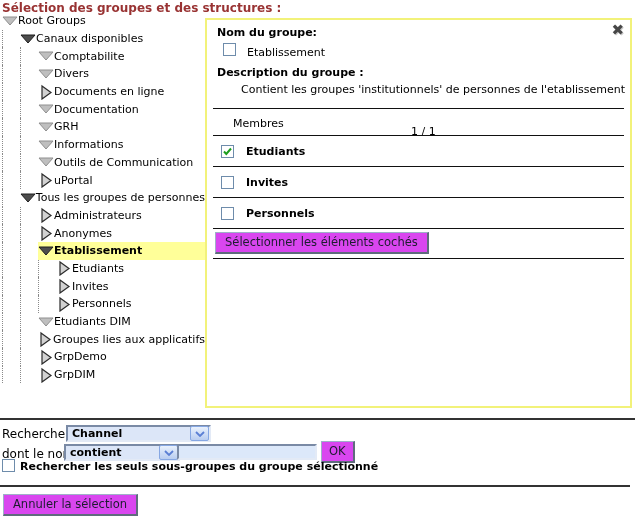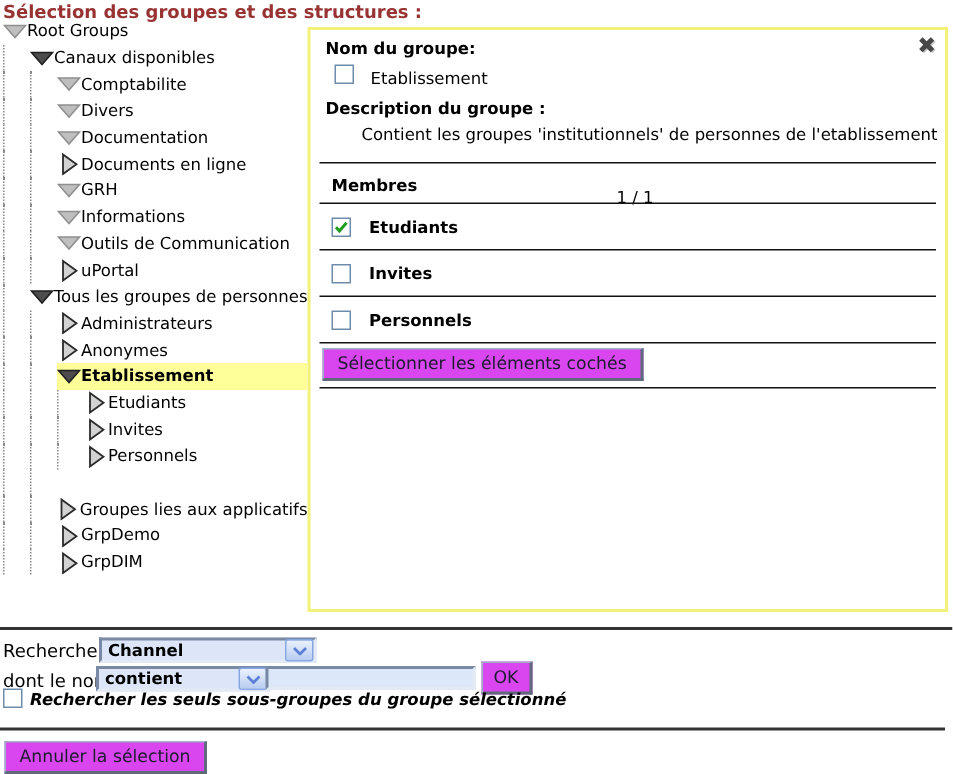--- a/index.html
+++ b/index.html
@@ -23,21 +23,21 @@
   .panel .close{position:absolute;top:3px;right:6px;font-size:15px;color:#474747;
                 text-shadow:1px 1px 0 #c9c9c9;cursor:default;line-height:15px;}
   .p-abs{position:absolute;white-space:nowrap;}
   .bold{font-weight:bold;}
   .p-name-label{top:6px;left:10px;}
   .p-name-cb{top:23px;left:16px;}
   .p-name-val{top:26px;left:40px;}
   .p-desc-label{top:46px;left:10px;}
   .p-desc-text{top:63px;left:34px;}
   .members-header{position:absolute;top:88px;left:6px;right:6px;height:26px;border-top:1px solid #111;}
-  .members-header .m-label{position:absolute;left:8px;top:8px;font-weight:bold;}
+  .members-header .m-label{position:absolute;left:20px;top:8px;font-weight:normal;}
   .members-header .m-count{position:absolute;left:198px;top:16px;}
   .members-list{position:absolute;top:115px;left:6px;right:6px;}
   .member-row{border-top:1px solid #111;height:30px;display:flex;align-items:center;}
   .member-row .cb{margin-left:8px;}
   .member-row .member-label{margin-left:12px;font-weight:bold;}
   .button-row{border-top:1px solid #111;border-bottom:1px solid #111;padding:3px 0 4px 2px;}
 
   
   .cb{width:13px;height:13px;box-sizing:border-box;background:#fff;border:1px solid #6e8cab;
       display:inline-flex;align-items:center;justify-content:center;flex:0 0 13px;}
@@ -51,21 +51,21 @@
   .xp-select .sel-arrow{width:17px;height:13px;margin:0;display:flex;align-items:center;justify-content:center;
              background:linear-gradient(#e9f1fd,#b9cdf0);border:1px solid #86a7e3;border-radius:2px;}
   .xp-input{position:absolute;box-sizing:border-box;background:#dce8fa;border:2px solid;
             border-color:#7a8aa5 #e3eaf6 #e3eaf6 #7a8aa5;font-size:11px;padding:0 3px;
             font-family:"DejaVu Sans","Liberation Sans",sans-serif;}
 
   
   .hr-full{position:absolute;left:0;border-top:2px solid #333;}
   .s-label{position:absolute;font-size:12px;white-space:nowrap;}
   .sub-cb{position:absolute;left:2px;top:459px;}
-  .sub-label{position:absolute;left:20px;top:460px;font-weight:bold;font-style:italic;font-size:11px;white-space:nowrap;}
+  .sub-label{position:absolute;left:20px;top:460px;font-weight:bold;font-size:11px;white-space:nowrap;}
   .cancel-btn{position:absolute;left:3px;top:494px;}
   .ok-btn{position:absolute;left:321px;top:441px;padding:2px 7px 3px 7px;}
 </style>
 </head>
 <body>
 
 <div id="app">
 
   <div class="page-title">Sélection des groupes et des structures :</div>
 
@@ -105,40 +105,40 @@
               <polygon points="1,4 15,4 8,12" fill="#bfbfbf" stroke="#8f8f8f" stroke-width="1"></polygon>
             </svg></span>
           <span class="tree-label">Divers</span>
         </span>
       </div>
       <div class="tree-row">
         <span class="guide"></span>
         <span class="guide"></span>
         <span class="row-content">
           <span class="tree-icon"><svg width="16" height="16" viewBox="0 0 16 16">
+              <polygon points="4,2 13,8.5 4,15" fill="#d2d2d2" stroke="#2a2a2a" stroke-width="1.2"></polygon>
+            </svg></span>
+          <span class="tree-label">Documents en ligne</span>
+        </span>
+      </div>
+      <div class="tree-row">
+        <span class="guide"></span>
+        <span class="guide"></span>
+        <span class="row-content">
+          <span class="tree-icon"><svg width="16" height="16" viewBox="0 0 16 16">
               <polygon points="1,4 15,4 8,12" fill="#bfbfbf" stroke="#8f8f8f" stroke-width="1"></polygon>
             </svg></span>
           <span class="tree-label">Documentation</span>
         </span>
       </div>
       <div class="tree-row">
         <span class="guide"></span>
         <span class="guide"></span>
         <span class="row-content">
           <span class="tree-icon"><svg width="16" height="16" viewBox="0 0 16 16">
-              <polygon points="4,2 13,8.5 4,15" fill="#d2d2d2" stroke="#2a2a2a" stroke-width="1.2"></polygon>
-            </svg></span>
-          <span class="tree-label">Documents en ligne</span>
-        </span>
-      </div>
-      <div class="tree-row">
-        <span class="guide"></span>
-        <span class="guide"></span>
-        <span class="row-content">
-          <span class="tree-icon"><svg width="16" height="16" viewBox="0 0 16 16">
               <polygon points="1,4 15,4 8,12" fill="#bfbfbf" stroke="#8f8f8f" stroke-width="1"></polygon>
             </svg></span>
           <span class="tree-label">GRH</span>
         </span>
       </div>
       <div class="tree-row">
         <span class="guide"></span>
         <span class="guide"></span>
         <span class="row-content">
           <span class="tree-icon"><svg width="16" height="16" viewBox="0 0 16 16">
@@ -235,20 +235,26 @@
         <span class="row-content">
           <span class="tree-icon"><svg width="16" height="16" viewBox="0 0 16 16">
               <polygon points="4,2 13,8.5 4,15" fill="#d2d2d2" stroke="#2a2a2a" stroke-width="1.2"></polygon>
             </svg></span>
           <span class="tree-label">Personnels</span>
         </span>
       </div>
       <div class="tree-row">
         <span class="guide"></span>
         <span class="guide"></span>
+        <span class="row-content">
+          <span class="tree-icon"><svg width="16" height="16" viewBox="0 0 16 16">
+              <polygon points="1,4 15,4 8,12" fill="#bfbfbf" stroke="#8f8f8f" stroke-width="1"></polygon>
+            </svg></span>
+          <span class="tree-label">Etudiants DIM</span>
+        </span>
       </div>
       <div class="tree-row">
         <span class="guide"></span>
         <span class="guide"></span>
         <span class="row-content">
           <span class="tree-icon"><svg width="16" height="16" viewBox="0 0 16 16">
               <polygon points="4,2 13,8.5 4,15" fill="#d2d2d2" stroke="#2a2a2a" stroke-width="1.2"></polygon>
             </svg></span>
           <span class="tree-label">Groupes lies aux applicatifs</span>
         </span>

